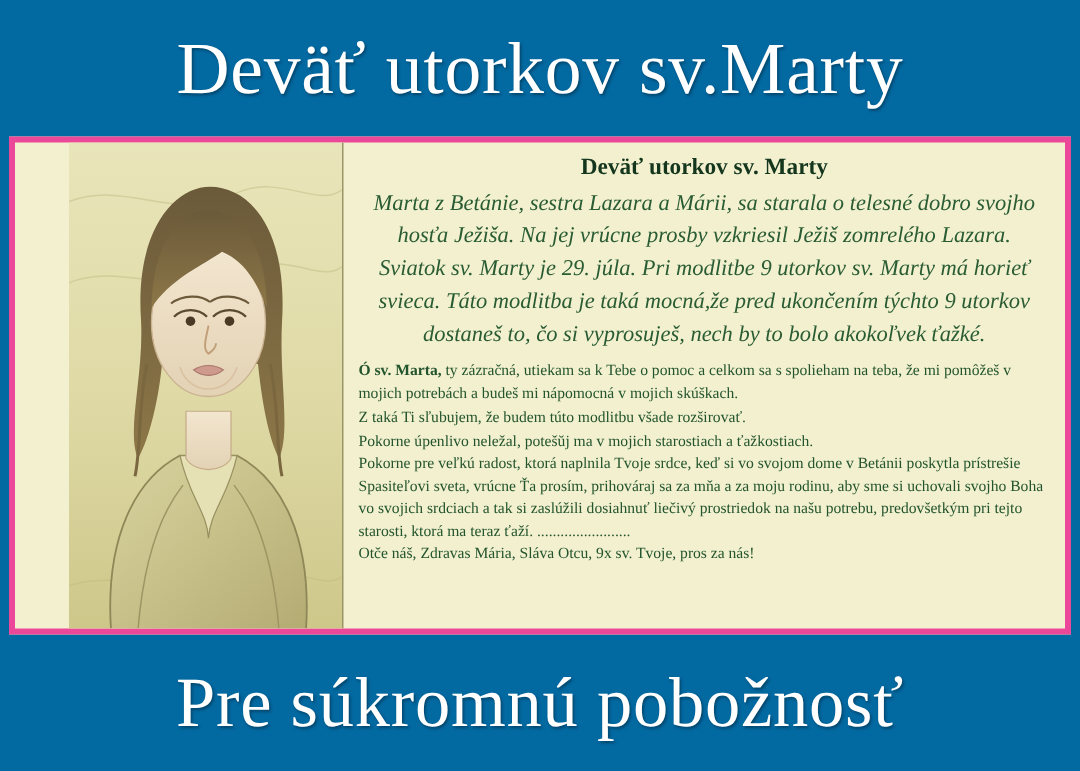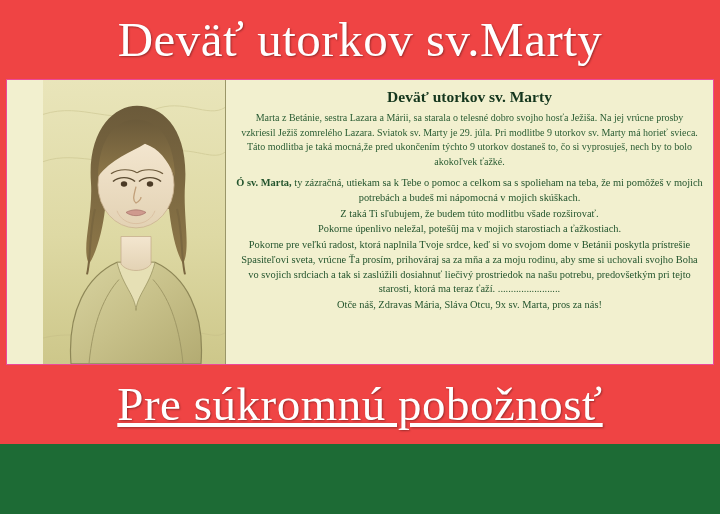--- a/index.html
+++ b/index.html
@@ -9,22 +9,22 @@
   body {
     width: 720px;
     height: 514px;
     background: #1d6b35;
     font-family: "Liberation Serif", serif;
     overflow: hidden;
   }
   .page {
     position: relative;
     width: 720px;
-    height: 444px;
-    background: #ef4444;
+    height: 514px;
+    background: #0369a1;
     display: flex;
     flex-direction: column;
   }
   .title-top {
     height: 92px;
     display: flex;
     align-items: center;
     justify-content: center;
     color: #ffffff;
     font-size: 49px;
@@ -37,29 +37,28 @@
     height: 92px;
     display: flex;
     align-items: center;
     justify-content: center;
     color: #ffffff;
     font-size: 47px;
     font-family: "Liberation Serif", serif;
     letter-spacing: 0.5px;
     text-shadow: 1px 1px 2px rgba(0,0,0,0.35);
     white-space: nowrap;
-    text-decoration: underline;
   }
   .card {
     position: relative;
     flex: 1 1 auto;
     margin: 0 6px;
     display: flex;
     background: #f2f0cf;
-    border: 1px solid #ec4899;
+    border: 4px solid #ec4899;
     overflow: hidden;
     padding-left: 36px;
   }
   .illustration {
     position: relative;
     width: 182px;
     flex: 0 0 182px;
     background: linear-gradient(180deg, #e6e2b4 0%, #ddd8a2 45%, #cfc98e 100%);
     overflow: hidden;
     border-right: 1px solid #9a9668;
@@ -80,34 +79,34 @@
   .prayer-heading {
     text-align: center;
     font-size: 15.5px;
     font-weight: bold;
     color: #14361d;
     margin-bottom: 5px;
     font-family: "Liberation Serif", serif;
   }
   .intro {
     text-align: center;
-    font-size: 10px;
+    font-size: 15px;
     line-height: 1.45;
     color: #2a5c33;
     margin-bottom: 7px;
     padding: 0 4px;
+    font-style: italic;
   }
   .body-text {
     font-size: 10.4px;
     line-height: 1.42;
     color: #23542d;
   }
   .body-text p {
     margin: 0 0 1px 0;
-    text-align: center;
   }
 </style>
 </head>
 <body>
 
 <div class="page">
 
   <div class="title-top">Deväť utorkov sv.Marty</div>
 
   <div class="card">
@@ -174,21 +173,21 @@
     </div>
 
     <div class="prayer">
       <div class="prayer-heading">Deväť utorkov sv. Marty</div>
       <div class="intro">Marta z Betánie,  sestra Lazara a Márii, sa starala o telesné  dobro svojho hosťa Ježiša. Na jej vrúcne prosby vzkriesil Ježiš zomrelého Lazara. Sviatok sv. Marty je 29. júla. Pri modlitbe 9 utorkov sv. Marty má horieť svieca. Táto modlitba je taká mocná,že pred ukončením týchto 9 utorkov dostaneš to, čo si vyprosuješ, nech by to bolo akokoľvek ťažké.</div>
       <div class="body-text">
         <p><strong>Ó sv. Marta,</strong> ty zázračná, utiekam sa k Tebe o pomoc a celkom sa s spolieham na teba, že mi pomôžeš v mojich potrebách a budeš mi nápomocná v mojich skúškach.</p>
         <p>Z taká Ti sľubujem, že budem túto modlitbu všade rozširovať.</p>
         <p>Pokorne úpenlivo neležal, potešŭj ma v mojich starostiach a ťažkostiach.</p>
         <p>Pokorne pre veľkú radost, ktorá naplnila Tvoje srdce, keď si vo svojom dome v Betánii poskytla prístrešie Spasiteľovi sveta, vrúcne Ťa prosím, prihováraj sa za mňa a za moju rodinu, aby sme si uchovali svojho Boha vo svojich srdciach a tak si zaslúžili dosiahnuť liečivý prostriedok na našu potrebu, predovšetkým pri tejto starosti, ktorá ma teraz ťaží. ........................</p>
-        <p>Otče náš, Zdravas Mária, Sláva Otcu, 9x sv. Marta, pros za nás!</p>
+        <p>Otče náš, Zdravas Mária, Sláva Otcu, 9x sv. Tvoje, pros za nás!</p>
       </div>
     </div>
 
   </div>
 
   <div class="title-bottom">Pre súkromnú pobožnosť</div>
 
 </div>
 
 </body></html>

